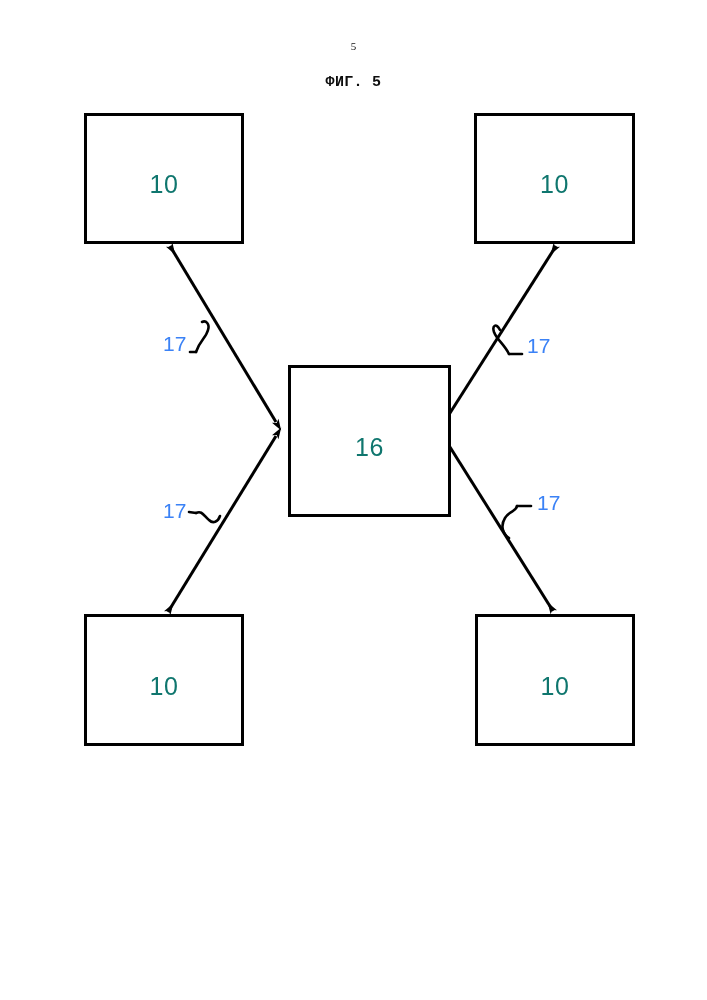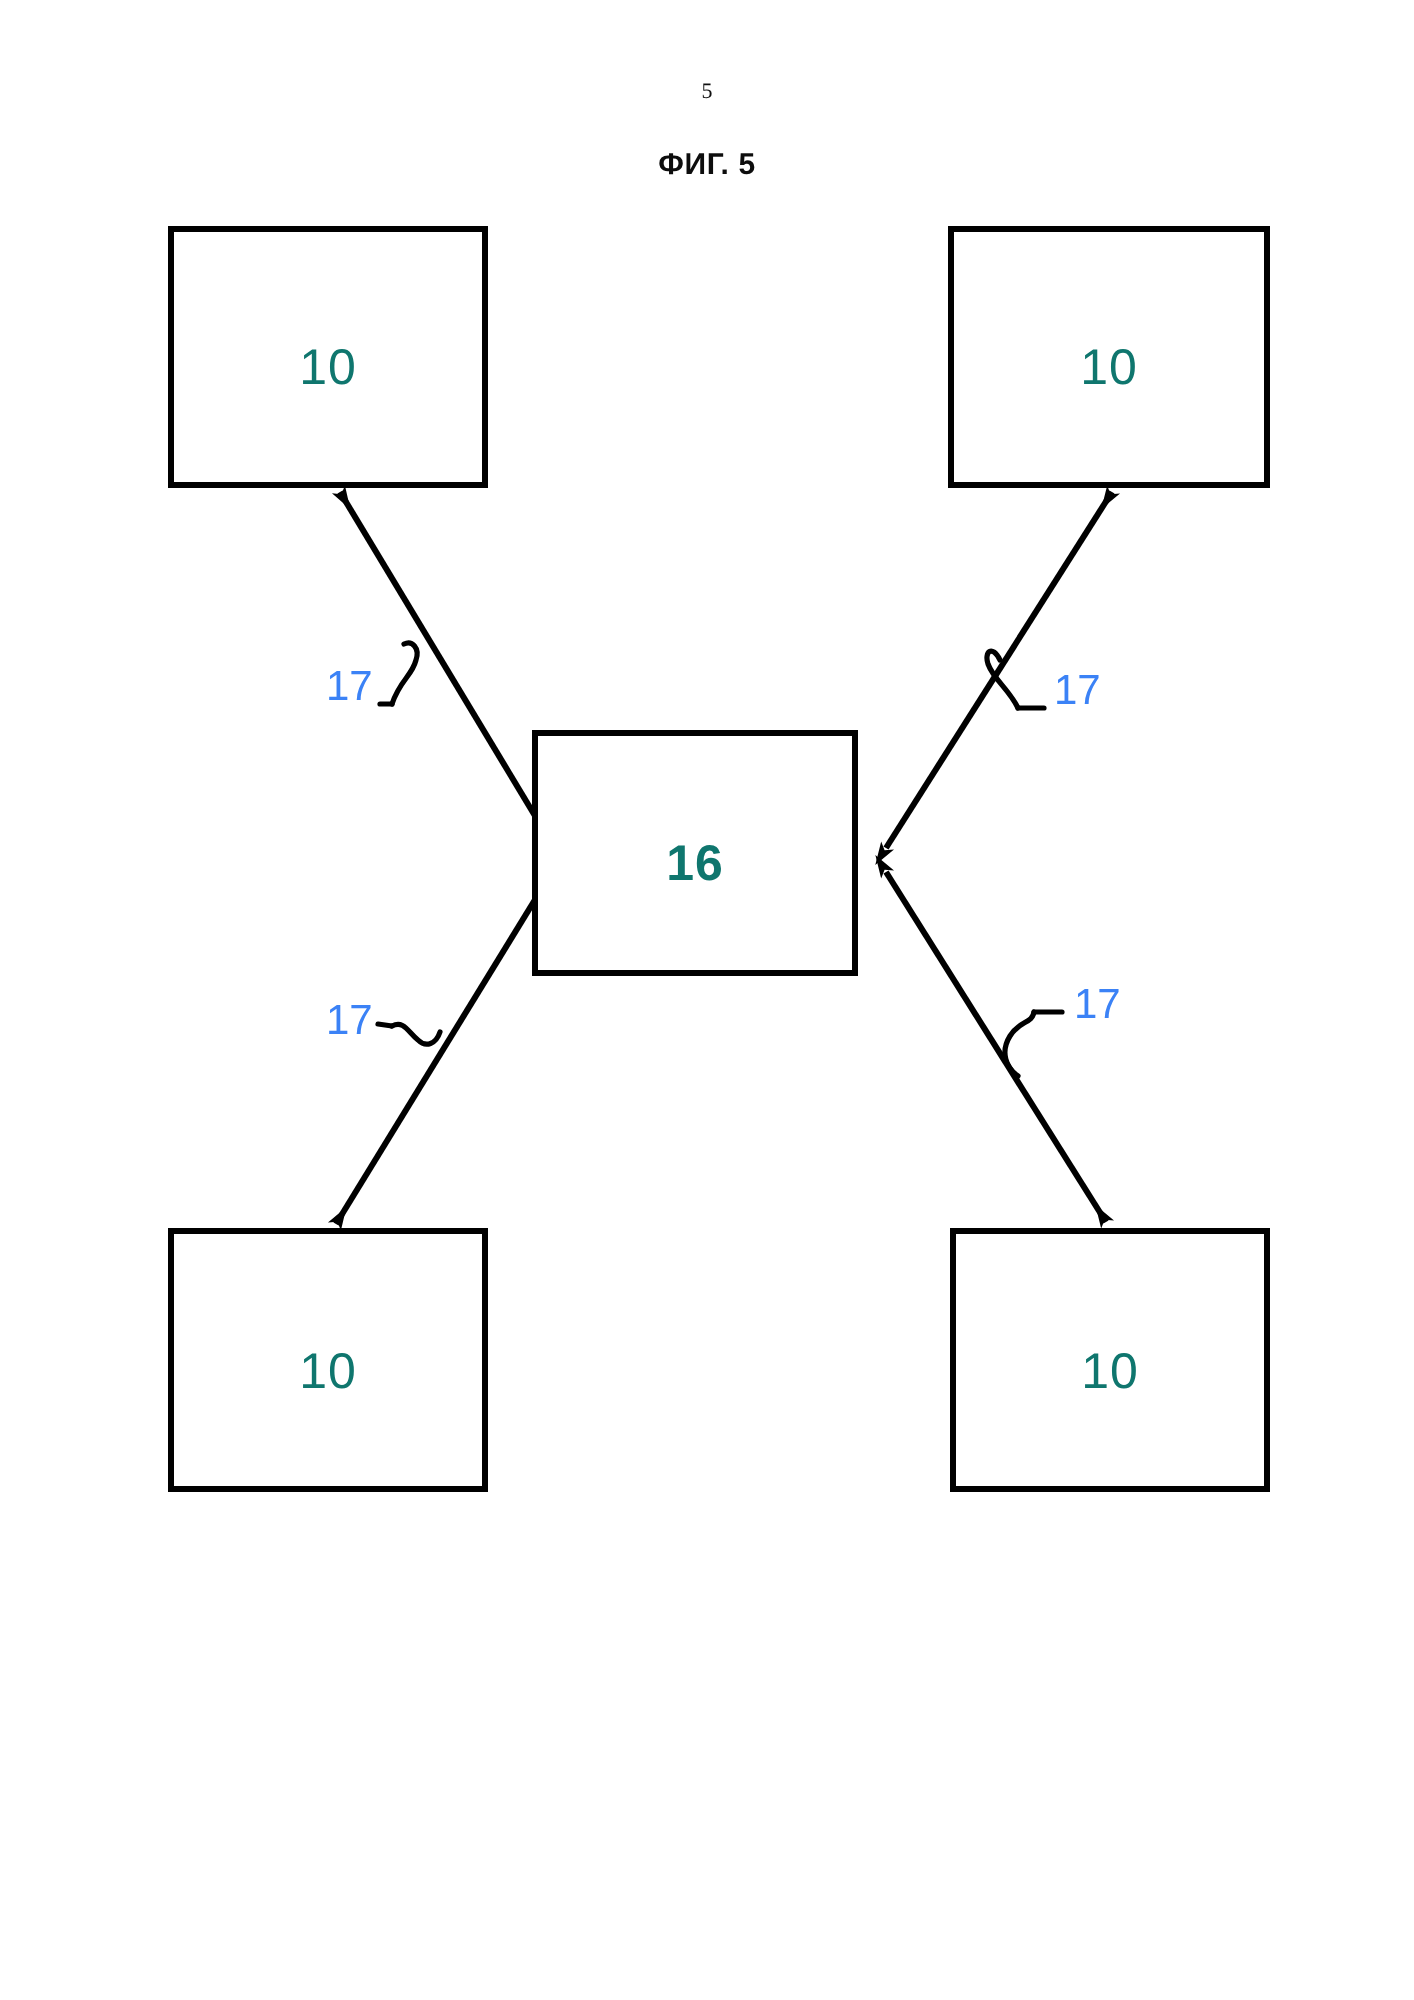--- a/index.html
+++ b/index.html
@@ -29,21 +29,21 @@
     font-size: 11px;
     line-height: 12px;
     color: #111;
   }
   .fig-title {
     position: absolute;
     top: 74px;
     left: 0;
     width: 707px;
     text-align: center;
-    font-family: Liberation Sans, sans-serif;
+    font-family: Liberation Mono, monospace;
     font-weight: bold;
     font-size: 15px;
     letter-spacing: 0.3px;
     line-height: 18px;
     color: #0d0d0d;
   }
   .node-box {
     position: absolute;
     box-sizing: border-box;
     border: 3px solid #000000;
@@ -55,21 +55,21 @@
   .node-label {
     font-family: "Liberation Sans", sans-serif;
     font-size: 25px;
     line-height: 25px;
     color: #0f766e;
     letter-spacing: 0.5px;
     margin-top: 12px;
   }
   #box-top-left   { left: 84px;  top: 113px; width: 160px; height: 131px; }
   #box-top-right  { left: 474px; top: 113px; width: 161px; height: 131px; }
-  #box-center     { left: 266px; top: 365px; width: 163px; height: 123px; font-weight: bold; }
+  #box-center     { left: 288px; top: 365px; width: 163px; height: 152px; }
   #box-bottom-left  { left: 84px;  top: 614px; width: 160px; height: 132px; }
   #box-bottom-right { left: 475px; top: 614px; width: 160px; height: 132px; }
   .connector-layer {
     position: absolute;
     left: 0;
     top: 0;
     width: 707px;
     height: 1000px;
     pointer-events: none;
   }

